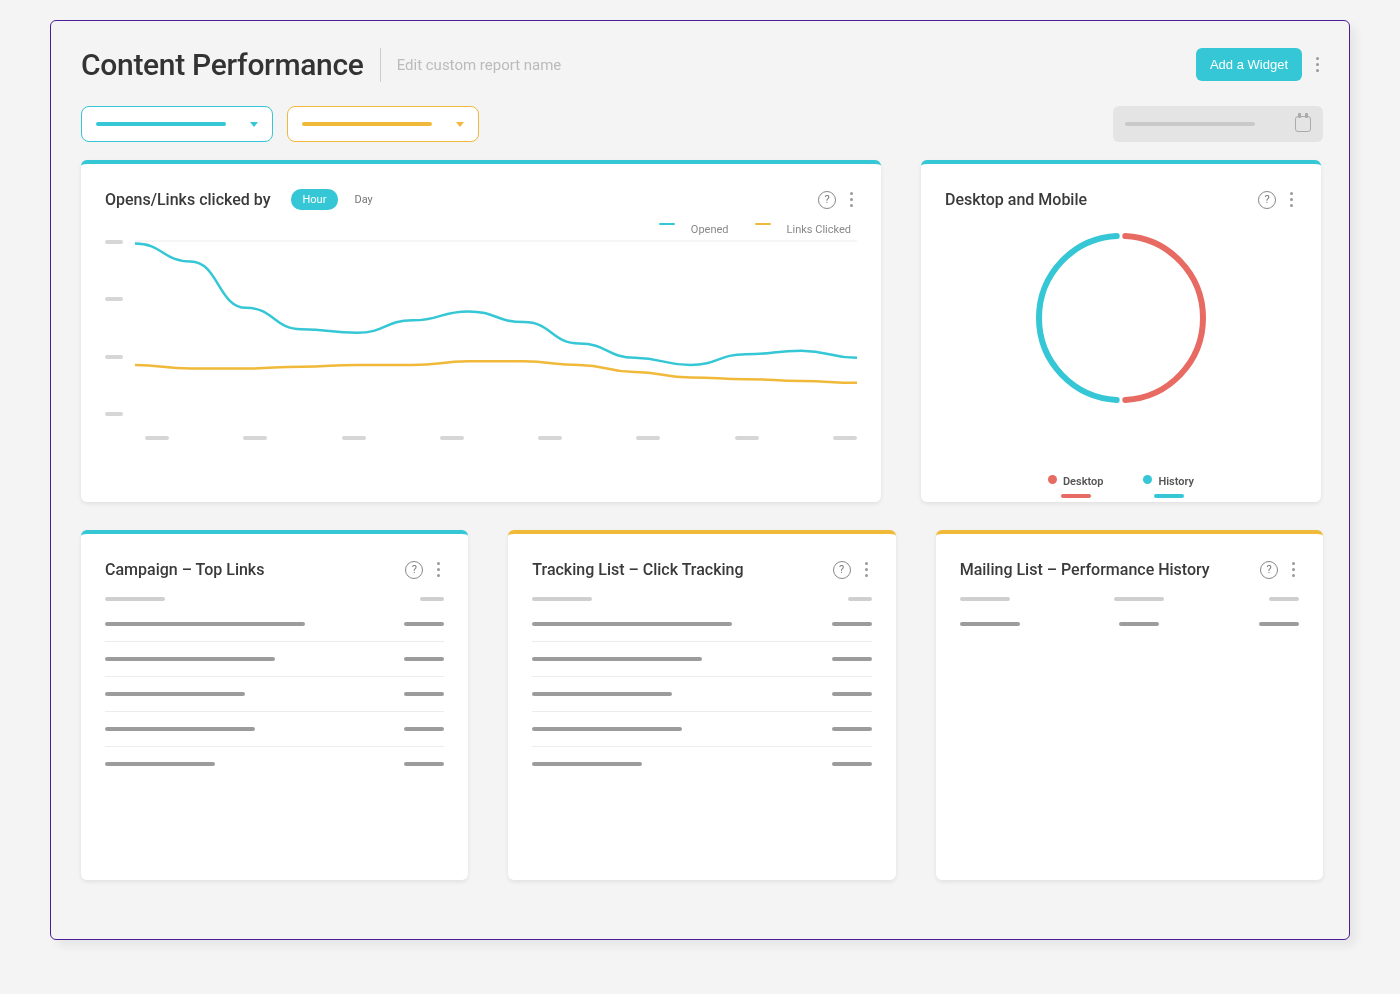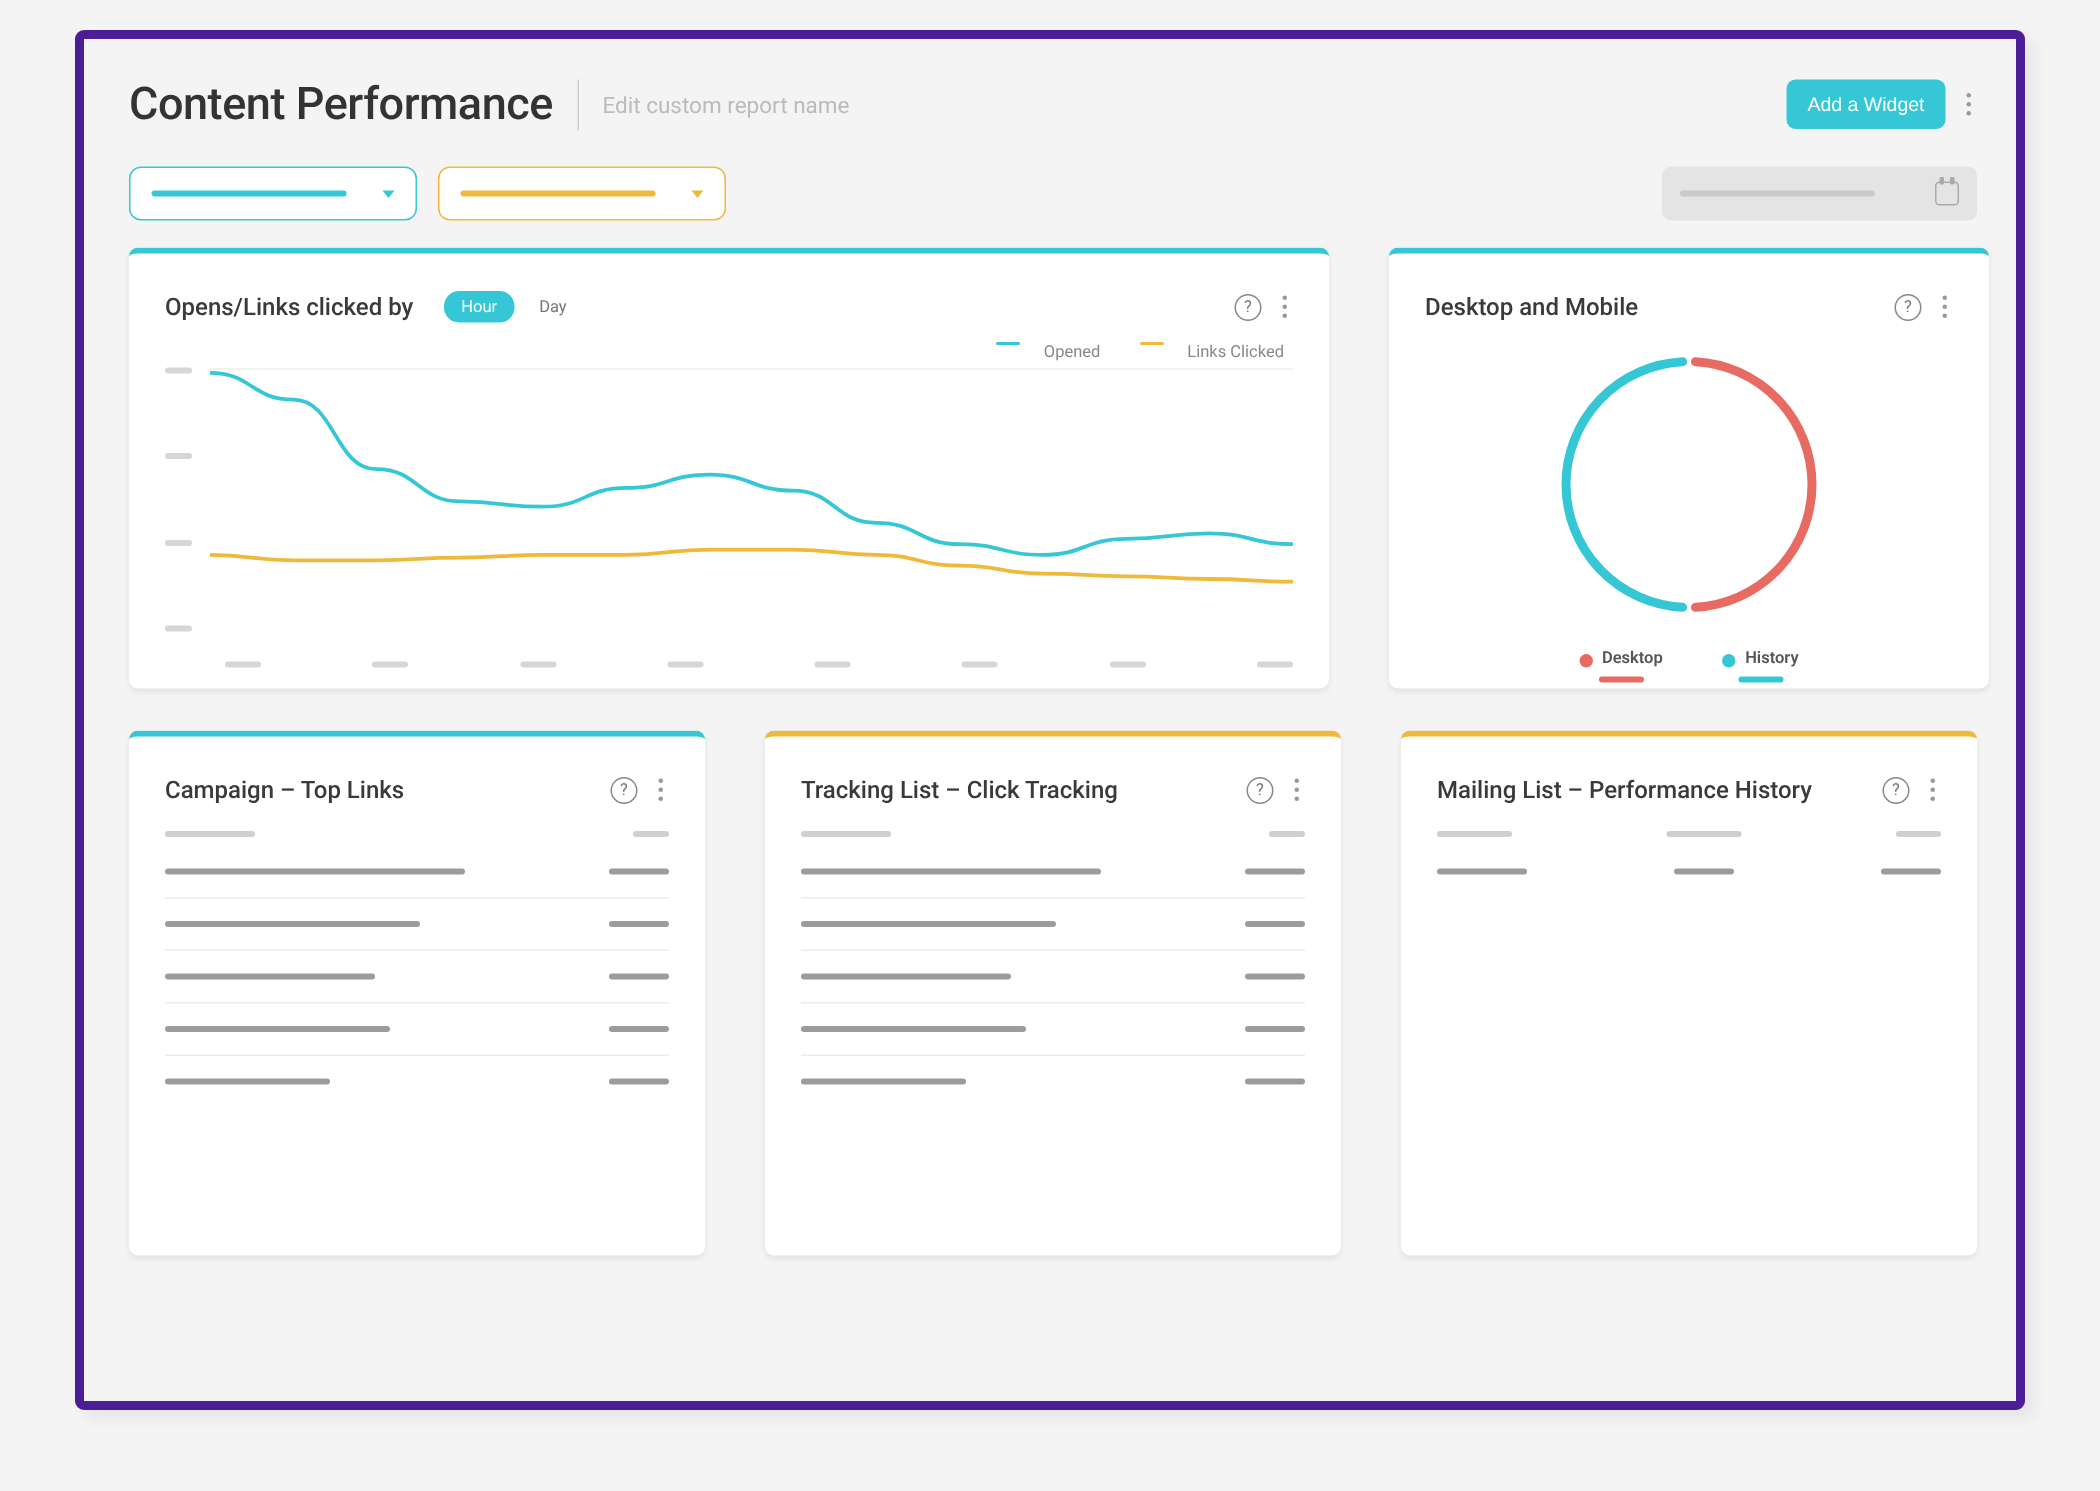--- a/index.html
+++ b/index.html
@@ -6,21 +6,21 @@
   body {
     font-family: -apple-system, BlinkMacSystemFont, "Segoe UI", Roboto, Helvetica, Arial, sans-serif;
     background: #f4f4f4;
     padding: 20px;
   }
   .canvas {
     width: 1300px;
     height: 920px;
     margin: 0 auto;
     background: #f4f4f4;
-    border: 6px solid #4c1d95;
+    border: 1px solid #4c1d95;
     border-radius: 6px;
     padding: 26px 26px 26px 30px;
     box-shadow: 6px 6px 10px rgba(0,0,0,0.06);
     position: relative;
   }
 
   
   .header-row {
     display: flex;
     align-items: center;
@@ -260,21 +260,21 @@
   }
   .donut-legend {
     display:flex;
     gap: 40px;
     margin-top: 14px;
     font-size: 11px;
     font-weight: 600;
     color: #555;
   }
   .dleg { display:flex; flex-direction:column; align-items:center; gap:6px;}
-  .dleg-row { display:flex; align-items:flex-end; gap:6px;}
+  .dleg-row { display:flex; align-items:flex-start; gap:6px;margin-top:48px;}
   .dot { width:9px; height:9px; border-radius:50%; }
   .under-bar { width:30px; height:4px; border-radius:2px; }
 
   
   .list-head {
     display:flex; gap:10px; margin: 14px 0 6px 0;
   }
   .ph {
     height: 4px; background:#cfcfcf; border-radius:2px;
   }

